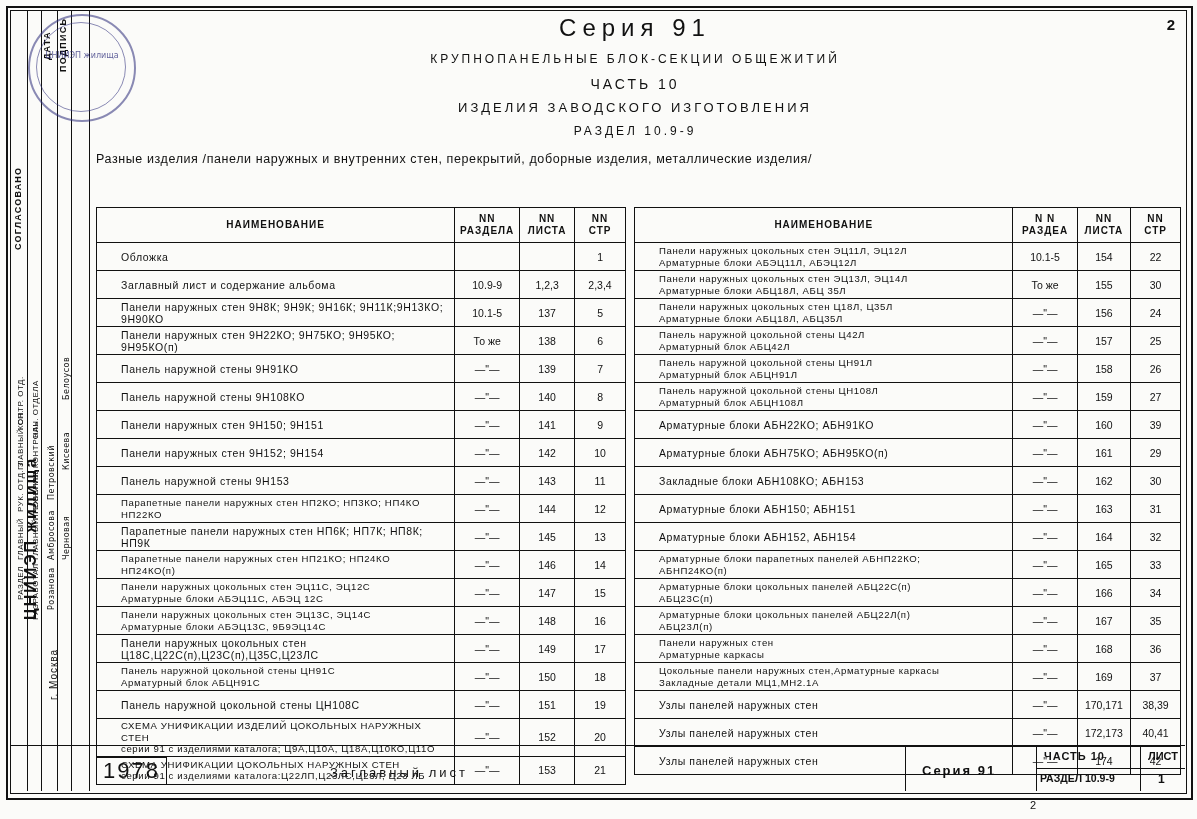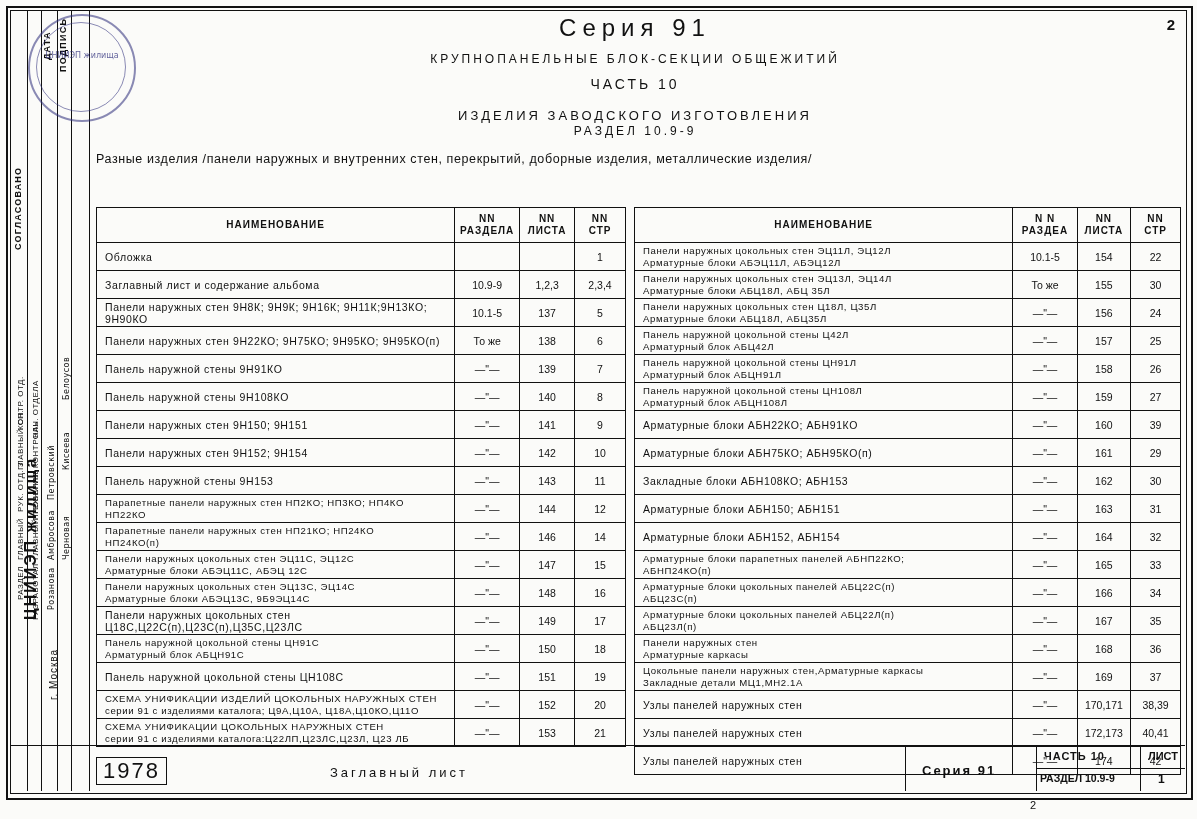--- a/index.html
+++ b/index.html
@@ -21,34 +21,34 @@
   
   #stamp{position:absolute;left:28px;top:14px;width:104px;height:104px;border:2px solid #2c2c7a;border-radius:50%;opacity:.55;}
   #stamp2{position:absolute;left:36px;top:22px;width:88px;height:88px;border:1px solid #2c2c7a;border-radius:50%;opacity:.55;}
   #stampTxt{position:absolute;left:40px;top:50px;width:84px;text-align:center;color:#2c2c7a;font-size:8px;opacity:.75;line-height:11px;}
 
   
   .ttl{position:absolute;text-align:center;width:1080px;left:95px;letter-spacing:3px;}
   #t1{top:14px;font-size:24px;letter-spacing:6px;}
   #t2{top:52px;font-size:12px;letter-spacing:3px;}
   #t3{top:76px;font-size:14px;letter-spacing:3px;}
-  #t4{top:108px;font-size:13px;letter-spacing:3px;}
+  #t4{top:100px;font-size:13px;letter-spacing:3px;}
   #t5{top:124px;font-size:12px;letter-spacing:3px;}
   #t6{position:absolute;left:96px;top:152px;width:1085px;font-size:12.5px;letter-spacing:.6px;}
 
   #pageno{position:absolute;right:22px;top:16px;font-size:15px;font-weight:bold;}
 
   
   table{border-collapse:collapse;font-size:10.5px;}
   td{border:1px solid #111;padding:1px 3px;vertical-align:middle;}
   .tbl{position:absolute;}
   #tblL{left:96px;top:207px;width:530px;}
   #tblR{left:634px;top:207px;width:547px;}
   .hdr td{text-align:center;font-weight:bold;font-size:10px;height:32px;letter-spacing:1px;line-height:12px;}
-  .nm{padding-left:8px;letter-spacing:.6px;}
+  .nm{padding-left:24px;letter-spacing:.6px;}
   .c{text-align:center;}
   .row td{height:25px;}
   .two{line-height:11.5px;font-size:9.6px;}
 
   
   #btm{position:absolute;left:11px;top:745px;width:1174px;height:46px;border-top:1.5px solid #111;}
   #year{position:absolute;left:96px;top:757px;font-size:22px;letter-spacing:2px;border:1px solid #111;padding:0 6px;}
   #zagl{position:absolute;left:330px;top:765px;font-size:13px;letter-spacing:3px;}
   #ser91b{position:absolute;left:922px;top:763px;font-size:13px;font-weight:bold;letter-spacing:2px;}
   #vline1{position:absolute;left:905px;top:745px;height:46px;border-left:1.5px solid #111;}
@@ -191,20 +191,26 @@
         <tr class="row">
           <td class="nm two">
             <div>Парапетные панели  наружных стен НП2КО; НП3КО; НП4КО</div>
             <div>НП22КО</div>
           </td>
           <td class="c">—"—</td>
           <td class="c">144</td>
           <td class="c">12</td>
         </tr>
         <tr class="row">
+          <td class="nm">Парапетные панели  наружных стен НП6К; НП7К; НП8К; НП9К</td>
+          <td class="c">—"—</td>
+          <td class="c">145</td>
+          <td class="c">13</td>
+        </tr>
+        <tr class="row">
           <td class="nm two">
             <div>Парапетные панели  наружных стен НП21КО; НП24КО</div>
             <div>НП24КО(п)</div>
           </td>
           <td class="c">—"—</td>
           <td class="c">146</td>
           <td class="c">14</td>
         </tr>
         <tr class="row">
           <td class="nm two">

